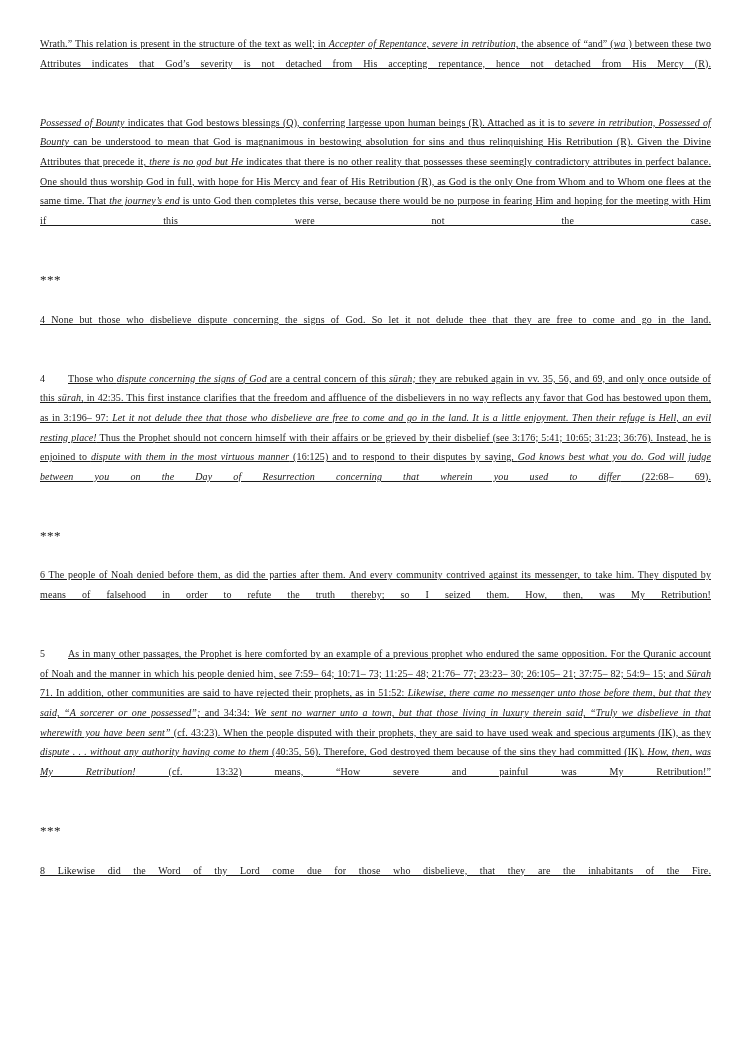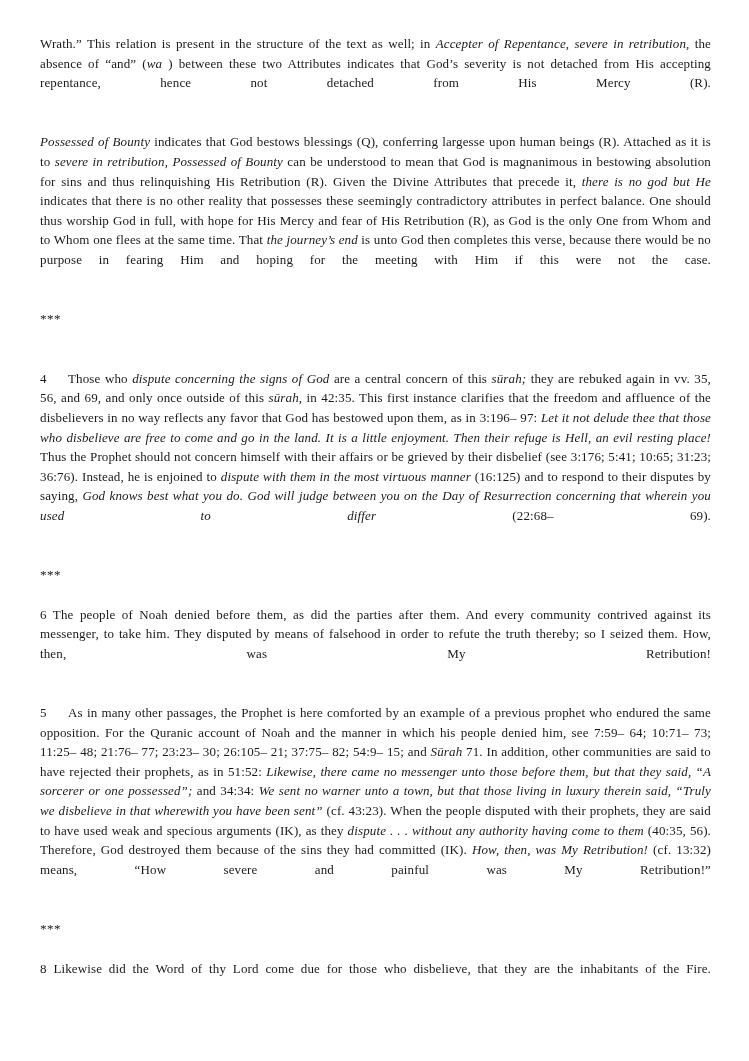--- a/index.html
+++ b/index.html
@@ -21,28 +21,29 @@
     height: 1061px;
     box-sizing: border-box;
     padding: 34px 39px 0 40px;
     background: #ffffff;
   }
   .col {
     width: 671px;
   }
   p.para {
     margin: 0 0 0 0;
-    font-size: 13px;
+    font-size: 10px;
     line-height: 19.6px;
     text-align: justify;
     text-justify: inter-word;
     -webkit-hyphens: none;
     hyphens: none;
     letter-spacing: 0.01em;
     word-spacing: 0.01em;
+    text-decoration: underline;
   }
   p.para.verse {
     margin-bottom: 0;
   }
   .gap-md { height: 20px; }
   .stars {
     font-size: 13.1px;
     line-height: 19.6px;
     letter-spacing: 0.5px;
     margin: 0;
@@ -70,20 +71,21 @@
 
     <p class="para">Wrath.” This relation is present in the structure of the text as well; in <i>Accepter of Repentance, severe in retribution,</i> the absence of “and” (<i>wa</i> ) between these two Attributes indicates that God’s severity is not detached from His accepting repentance, hence not detached from His Mercy (R).</p>
     <div class="gap-md"></div>
 
     <p class="para"><i>Possessed of Bounty</i> indicates that God bestows blessings (Q), conferring largesse upon human beings (R). Attached as it is to <i>severe in retribution, Possessed of Bounty</i> can be understood to mean that God is magnanimous in bestowing absolution for sins and thus relinquishing His Retribution (R). Given the Divine Attributes that precede it, <i>there is no god but He</i> indicates that there is no other reality that possesses these seemingly contradictory attributes in perfect balance. One should thus worship God in full, with hope for His Mercy and fear of His Retribution (R), as God is the only One from Whom and to Whom one flees at the same time. That <i>the journey’s end</i> is unto God then completes this verse, because there would be no purpose in fearing Him and hoping for the meeting with Him if this were not the case.</p>
     <div class="gap-md"></div>
 
     <p class="stars">***</p>
     <div class="gap-md"></div>
 
+    <p class="para verse">4 None but those who disbelieve dispute concerning the signs of God. So let it not delude thee that they are free to come and go in the land.</p>
     <div class="gap-md"></div>
 
     <p class="para"><span class="cnum">4</span>Those who <i>dispute concerning the signs of God</i> are a central concern of this <i>sūrah;</i> they are rebuked again in vv. 35, 56, and 69, and only once outside of this <i>sūrah,</i> in 42:35. This first instance clarifies that the freedom and affluence of the disbelievers in no way reflects any favor that God has bestowed upon them, as in 3:196– 97: <i>Let it not delude thee that those who disbelieve are free to come and go in the land. It is a little enjoyment. Then their refuge is Hell, an evil resting place!</i> Thus the Prophet should not concern himself with their affairs or be grieved by their disbelief (see 3:176; 5:41; 10:65; 31:23; 36:76). Instead, he is enjoined to <i>dispute with them in the most virtuous manner</i> (16:125) and to respond to their disputes by saying, <i>God knows best what you do. God will judge between you on the Day of Resurrection concerning that wherein you used to differ</i> (22:68– 69).</p>
     <div class="gap-md"></div>
 
     <p class="stars">***</p>
     <div class="gap-md"></div>
 
     <p class="para verse">6 The people of Noah denied before them, as did the parties after them. And every community contrived against its messenger, to take him. They disputed by means of falsehood in order to refute the truth thereby; so I seized them. How, then, was My Retribution!</p>
     <div class="gap-md"></div>

